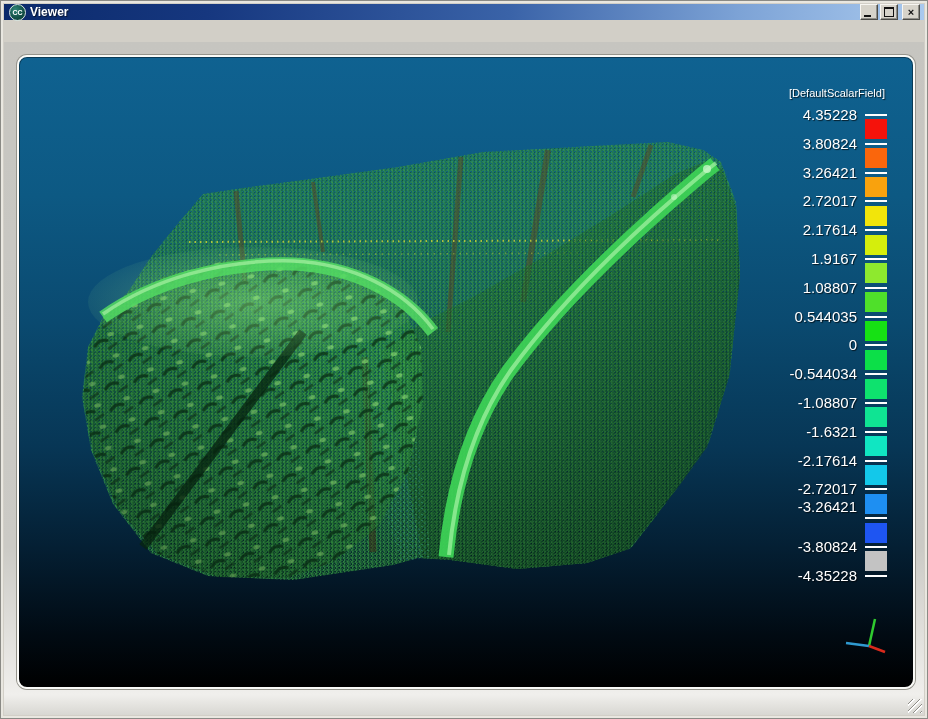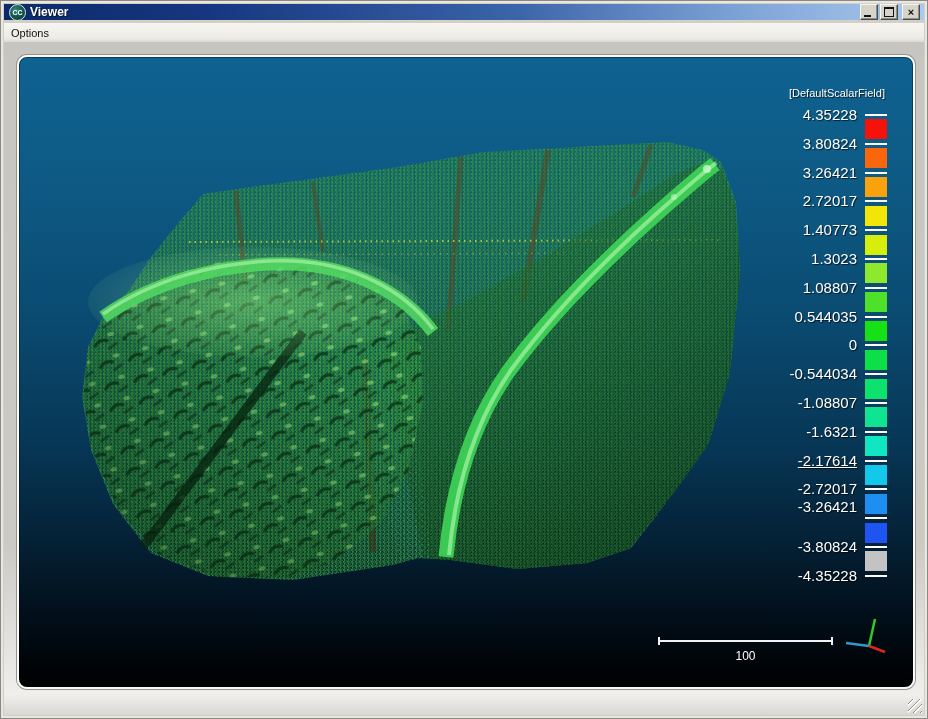--- a/index.html
+++ b/index.html
@@ -74,23 +74,20 @@
       </div>
       <div class="win-btn">
         <span class="glyph-max"></span>
       </div>
       <div class="win-btn close">
         <span>×</span>
       </div>
     </div>
   </div>
 
-  <div class="menubar">
-    <div class="menu-item">Options</div>
-  </div>
 
   <div class="client">
     <div class="gl-viewport">
 
       <svg class="cloud-svg" viewBox="0 0 894 630" width="894" height="630">
         <defs>
           <pattern id="patMid" width="4" height="4" patternUnits="userSpaceOnUse">
             <circle cx="0.9" cy="0.9" r="0.85" fill="#3e9d44"></circle>
             <circle cx="2.9" cy="1.3" r="0.7" fill="#1e6f30"></circle>
             <circle cx="1.7" cy="2.9" r="0.8" fill="#2f8f3a"></circle>
@@ -196,65 +193,61 @@
             <div class="legend-swatch" style="top: 12.4px; background: rgb(245, 18, 11);"></div>
             <div class="legend-label" style="top: 29.8px;">3.80824</div>
             <div class="legend-tick" style="top: 35.8px;"></div>
             <div class="legend-swatch" style="top: 41.2px; background: rgb(250, 102, 12);"></div>
             <div class="legend-label" style="top: 58.6px;">3.26421</div>
             <div class="legend-tick" style="top: 64.6px;"></div>
             <div class="legend-swatch" style="top: 70px; background: rgb(249, 162, 13);"></div>
             <div class="legend-label" style="top: 87.4px;">2.72017</div>
             <div class="legend-tick" style="top: 93.4px;"></div>
             <div class="legend-swatch" style="top: 98.8px; background: rgb(242, 229, 10);"></div>
-            <div class="legend-label" style="top: 116.2px;">1.40773</div>
+            <div class="legend-label" style="top: 116.2px;">2.17614</div>
             <div class="legend-tick" style="top: 122.2px;"></div>
             <div class="legend-swatch" style="top: 127.6px; background: rgb(213, 238, 12);"></div>
-            <div class="legend-label" style="top: 145px;">1.3023</div>
+            <div class="legend-label" style="top: 145px;">1.9167</div>
             <div class="legend-tick" style="top: 151px;"></div>
             <div class="legend-swatch" style="top: 156.4px; background: rgb(142, 233, 46);"></div>
             <div class="legend-label" style="top: 173.8px;">1.08807</div>
             <div class="legend-tick" style="top: 179.8px;"></div>
             <div class="legend-swatch" style="top: 185.2px; background: rgb(79, 224, 42);"></div>
             <div class="legend-label" style="top: 202.6px;">0.544035</div>
             <div class="legend-tick" style="top: 208.6px;"></div>
             <div class="legend-swatch" style="top: 214px; background: rgb(22, 225, 20);"></div>
             <div class="legend-label" style="top: 231.4px;">0</div>
             <div class="legend-tick" style="top: 237.4px;"></div>
             <div class="legend-swatch" style="top: 242.8px; background: rgb(12, 223, 72);"></div>
             <div class="legend-label" style="top: 260.2px; text-align: right;">-0.544034</div>
             <div class="legend-tick" style="top: 266.2px;"></div>
             <div class="legend-swatch" style="top: 271.6px; background: rgb(14, 226, 110);"></div>
             <div class="legend-label" style="top: 289px;">-1.08807</div>
             <div class="legend-tick" style="top: 295px;"></div>
             <div class="legend-swatch" style="top: 300.4px; background: rgb(15, 228, 147);"></div>
             <div class="legend-label" style="top: 317.8px; margin-left: 20px;">-1.6321</div>
             <div class="legend-tick" style="top: 323.8px;"></div>
             <div class="legend-swatch" style="top: 329.2px; background: rgb(16, 230, 194);"></div>
-            <div class="legend-label" style="top: 346.6px; text-decoration: underline;">-2.17614</div>
+            <div class="legend-label" style="top: 346.6px;">-2.17614</div>
             <div class="legend-tick" style="top: 352.6px;"></div>
             <div class="legend-swatch" style="top: 358px; background: rgb(19, 200, 234);"></div>
             <div class="legend-label" style="top: 375.4px;">-2.72017</div>
             <div class="legend-tick" style="top: 381.4px;"></div>
             <div class="legend-swatch" style="top: 386.8px; background: rgb(30, 143, 242);"></div>
             <div class="legend-label" style="top: 393px;">-3.26421</div>
             <div class="legend-tick" style="top: 410.2px;"></div>
             <div class="legend-swatch" style="top: 415.6px; background: rgb(30, 85, 242);"></div>
             <div class="legend-label" style="top: 433px; text-align: center;">-3.80824</div>
             <div class="legend-tick" style="top: 439px;"></div>
             <div class="legend-swatch" style="top: 444.4px; background: rgb(195, 195, 195);"></div>
             <div class="legend-label" style="top: 461.8px;">-4.35228</div>
             <div class="legend-tick" style="top: 467.8px;"></div>
           </div>
       </div>
 
-      <div class="scalebar">
-        <div class="scalebar-line"></div>
-        <div class="scalebar-label">100</div>
-      </div>
 
       <svg class="axis-gizmo" width="70" height="55" viewBox="0 0 70 55">
         <path d="M38,39 L44,12" stroke-width="2.5" fill="none" stroke="#2fca2f"></path>
         <path d="M38,39 L15,36" stroke-width="2.5" fill="none" stroke="#2f9ad0"></path>
         <path d="M38,39 L54,45" stroke-width="2.5" fill="none" stroke="#d92a1c"></path>
       </svg>
 
     </div>
 
     <div class="resize-grip"></div>

